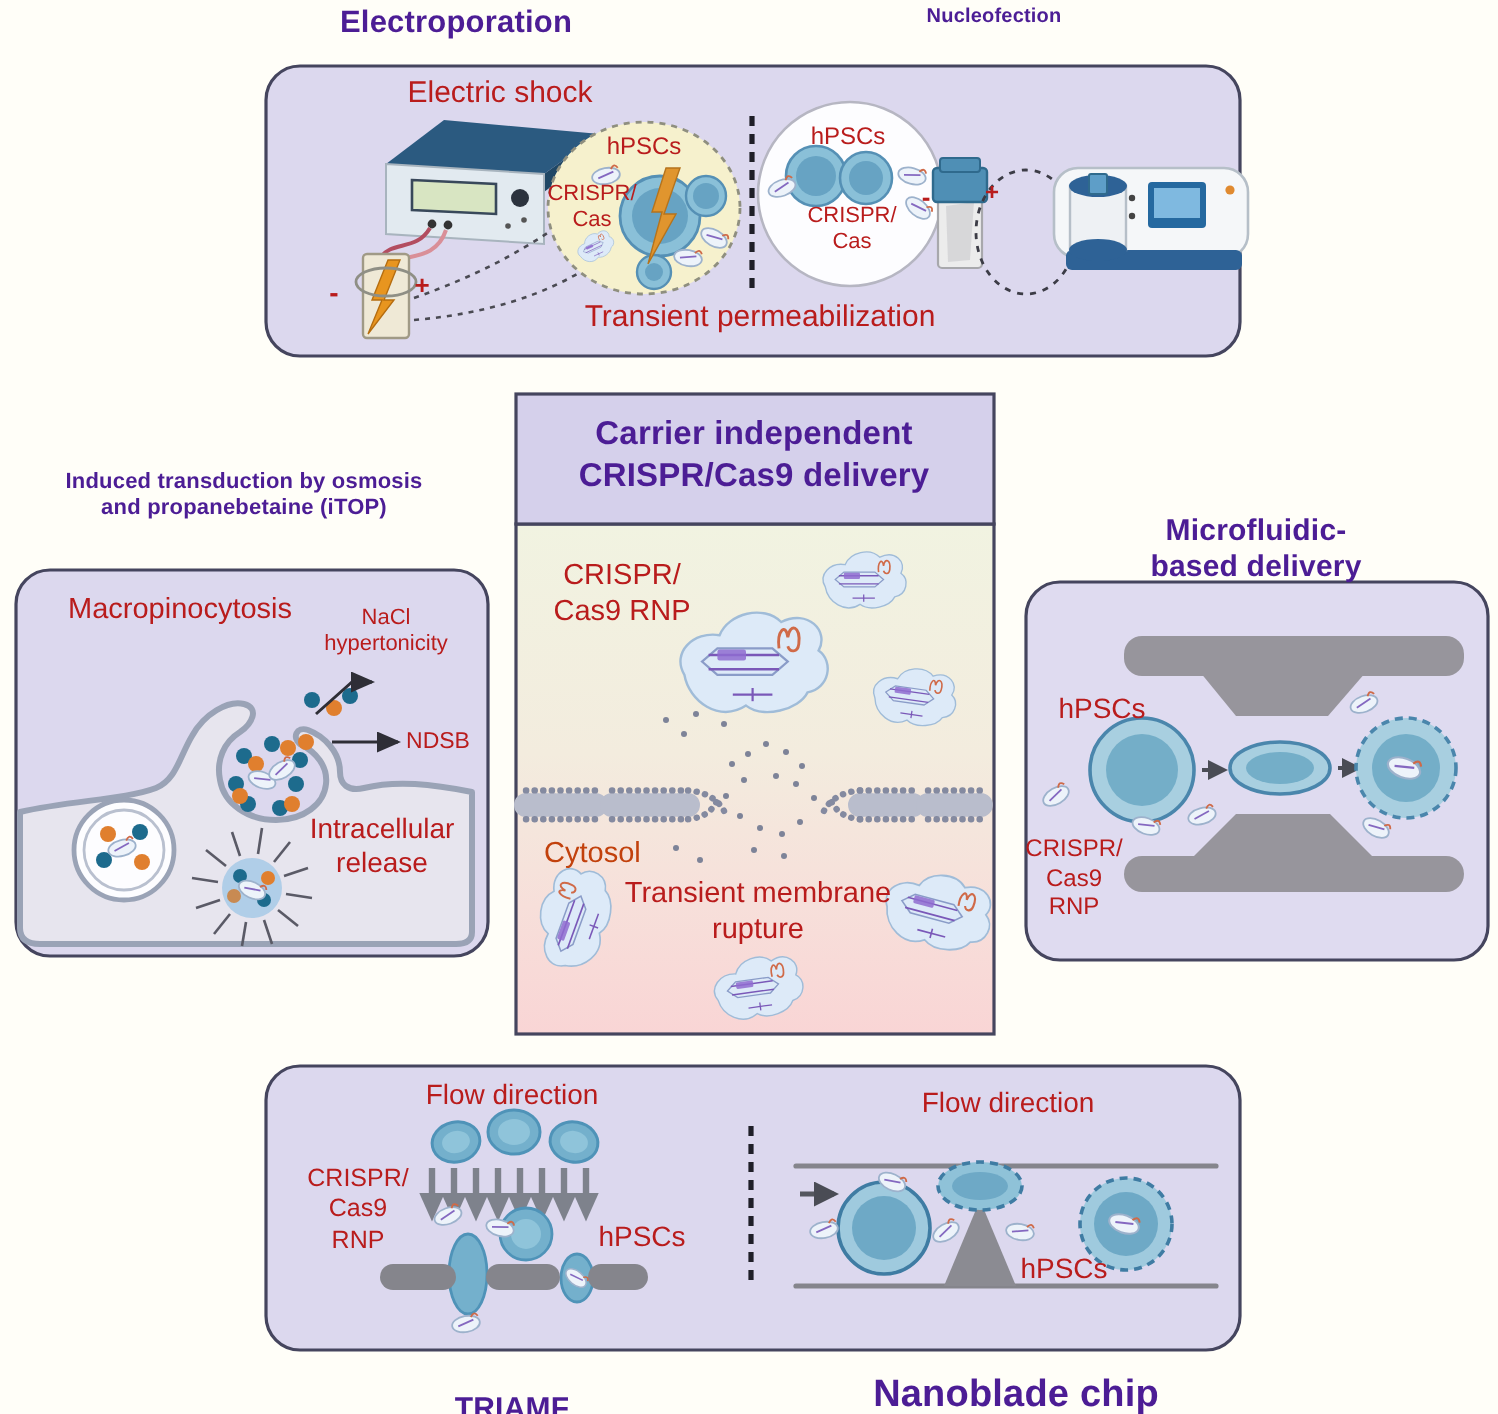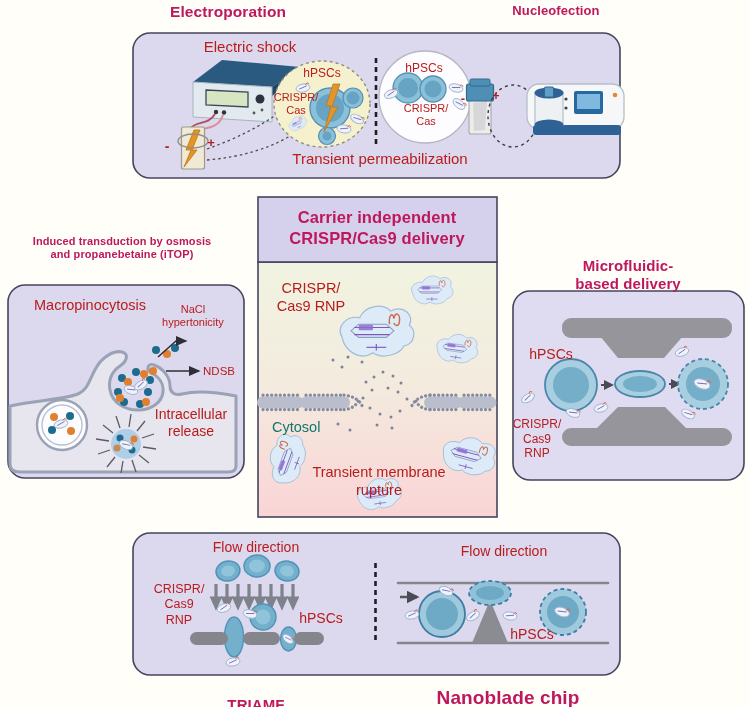--- a/index.html
+++ b/index.html
@@ -1,22 +1,22 @@
 <!DOCTYPE html>
 <html><head>
 <meta charset="utf-8">
 <style>
   html,body{margin:0;padding:0;background:#fffef8;}
   .canvas{position:relative;width:749px;height:707px;background:#fffef8;overflow:hidden;
           font-family:"Liberation Sans",sans-serif;color:#2e2e36;}
   .art{position:absolute;left:0;top:0;}
   .lbl{position:absolute;white-space:pre-line;text-align:center;transform:translateX(-50%);
        line-height:1.22;color:#b91c1c;}
-  .lbl-left{position:absolute;white-space:pre-line;text-align:right;line-height:1.22;color:#0f766e;}
-  .hdr{font-weight:bold;color:#be185d;letter-spacing:.1px;}
+  .lbl-left{position:absolute;white-space:pre-line;text-align:right;line-height:1.22;color:#c2410c;}
+  .hdr{font-weight:bold;color:#4c1d95;letter-spacing:.1px;}
 </style>
 </head>
 <body>
 
 <div class="canvas">
 
 <svg class="art" width="749" height="707" viewBox="0 0 749 707">
   <defs>
     <linearGradient id="gradGP" x1="0" y1="0" x2="0" y2="1">
       <stop offset="0%" stop-color="#f1f3e1"></stop>
@@ -309,21 +309,21 @@
     <circle cx="563" cy="612" r="16" fill="#6ea9c6"></circle>
     <use href="#rnps" transform="translate(562,612) scale(1.1) rotate(20)"></use>
     <use href="#rnps" transform="translate(412,615) rotate(-10)"></use>
     <use href="#rnps" transform="translate(446,591) rotate(25)"></use>
     <use href="#rnps" transform="translate(473,616) rotate(-30)"></use>
     <use href="#rnps" transform="translate(510,616) rotate(10)"></use>
   </g>
 </svg>
 
 <div class="lbl hdr" style="left:228px;top:3px;font-size:15.5px;">Electroporation</div>
-<div class="lbl hdr" style="left:556px;top:3px;font-size:13px;">Nucleofection</div>
+<div class="lbl hdr" style="left:497px;top:3px;font-size:10px;">Nucleofection</div>
 
 <div class="lbl" style="left:250px;top:38px;font-size:15px;">Electric shock</div>
 <div class="lbl" style="left:322px;top:66px;font-size:12px;">hPSCs</div>
 <div class="lbl" style="left:296px;top:91px;font-size:11px;">CRISPR/
 Cas</div>
 <div class="lbl" style="left:167px;top:138px;font-size:14px;font-weight:bold;">-</div>
 <div class="lbl" style="left:211px;top:135px;font-size:13px;font-weight:bold;">+</div>
 
 <div class="lbl" style="left:424px;top:61px;font-size:12px;">hPSCs</div>
 <div class="lbl" style="left:426px;top:102px;font-size:11px;">CRISPR/
@@ -331,21 +331,21 @@
 <div class="lbl" style="left:463px;top:91px;font-size:13px;font-weight:bold;">-</div>
 <div class="lbl" style="left:496px;top:89px;font-size:12px;font-weight:bold;">+</div>
 
 <div class="lbl" style="left:380px;top:150px;font-size:15px;">Transient permeabilization</div>
 
 <div class="lbl hdr" style="left:377px;top:207px;font-size:16.5px;line-height:1.3;">Carrier independent
 CRISPR/Cas9 delivery</div>
 <div class="lbl" style="left:311px;top:280px;font-size:14.5px;">CRISPR/
 Cas9 RNP</div>
 <div class="lbl-left" style="left:272px;top:419px;font-size:14.5px;">Cytosol</div>
-<div class="lbl" style="left:379px;top:464px;font-size:14.5px;">Transient membrane
+<div class="lbl" style="left:379px;top:439px;font-size:14.5px;">Transient membrane
 rupture</div>
 
 <div class="lbl hdr" style="left:122px;top:235px;font-size:11px;">Induced transduction by osmosis
 and propanebetaine (iTOP)</div>
 <div class="lbl" style="left:90px;top:297px;font-size:14.5px;">Macropinocytosis</div>
 <div class="lbl" style="left:193px;top:303px;font-size:11px;">NaCl
 hypertonicity</div>
 <div class="lbl" style="left:219px;top:364px;font-size:11.5px;">NDSB</div>
 <div class="lbl" style="left:191px;top:406px;font-size:14px;">Intracellular
 release</div>

